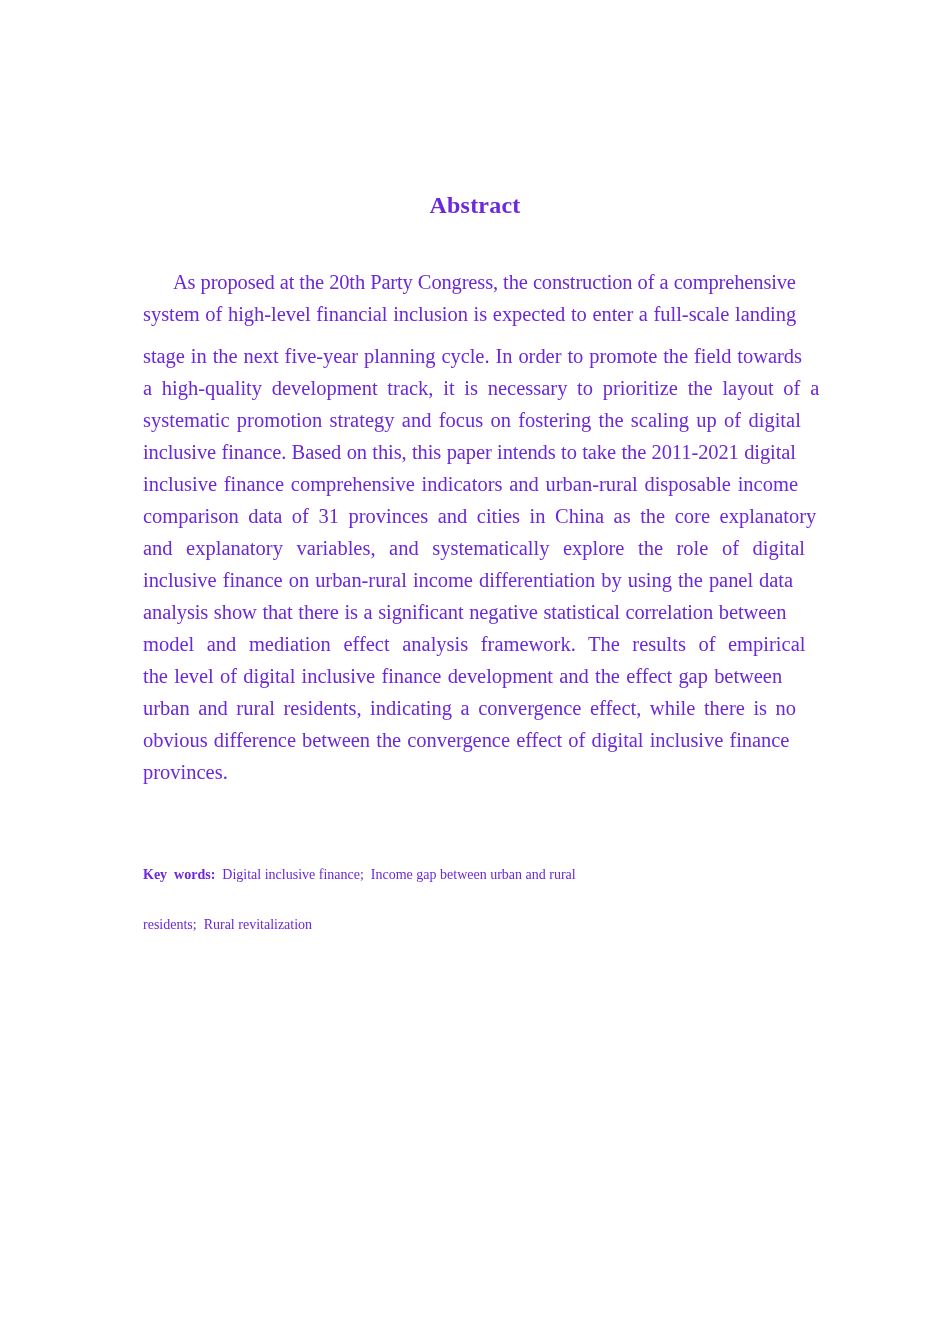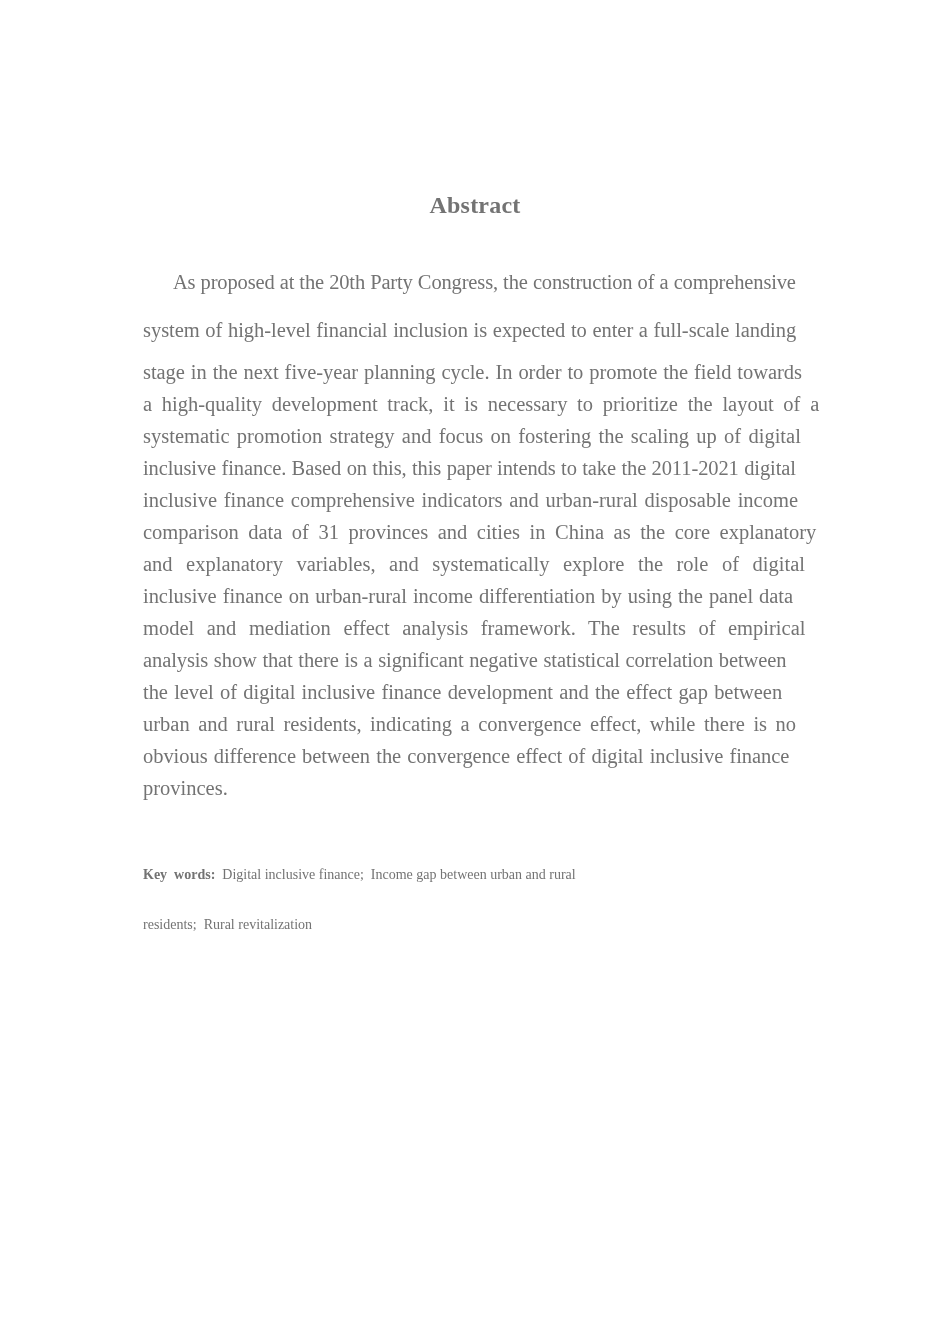--- a/index.html
+++ b/index.html
@@ -8,21 +8,21 @@
     background: #ffffff;
   }
   .page {
     position: relative;
     width: 950px;
     height: 1344px;
     background: #ffffff;
     margin: 0 auto;
     overflow: hidden;
     font-family: "Liberation Serif", "DejaVu Serif", serif;
-    color: #737373;
+    color: #6d28d9;
     -webkit-font-smoothing: antialiased;
   }
 
   
   .doc-title {
     position: absolute;
     left: 0;
     top: 176px;
     width: 950px;
     text-align: center;
@@ -40,21 +40,21 @@
   }
   .ln {
     height: 32px;
     line-height: 32px;
     font-size: 20.5px;
     white-space: pre;
     text-align: left;
   }
   
   .ln.l0  { text-indent: 0; letter-spacing: -0.15px; word-spacing: 0.2px; }
-  .ln.l1  { letter-spacing: -0.05px; word-spacing: 0.6px; margin-top: 16px; }
+  .ln.l1  { letter-spacing: -0.05px; word-spacing: 0.6px; }
   .ln.l2  { letter-spacing: -0.05px; word-spacing: 0.9px; margin-top: 10px; }
   .ln.l3  { letter-spacing: 0px; word-spacing: 4.6px; }
   .ln.l4  { letter-spacing: 0px; word-spacing: 2.2px; }
   .ln.l5  { letter-spacing: -0.1px; word-spacing: 0.4px; }
   .ln.l6  { letter-spacing: 0px; word-spacing: 1.6px; }
   .ln.l7  { letter-spacing: 0px; word-spacing: 4.4px; }
   .ln.l8  { letter-spacing: 0px; word-spacing: 8.4px; }
   .ln.l9  { letter-spacing: -0.05px; word-spacing: 1.0px; }
   .ln.l10 { letter-spacing: 0px; word-spacing: 7.4px; }
   .ln.l11 { letter-spacing: -0.1px; word-spacing: 0.6px; }
@@ -92,22 +92,22 @@
     <div class="ln l0">      As proposed at the 20th Party Congress, the construction of a comprehensive</div>
     <div class="ln l1">system of high-level financial inclusion is expected to enter a full-scale landing</div>
     <div class="ln l2">stage in the next five-year planning cycle. In order to promote the field towards</div>
     <div class="ln l3">a high-quality development track, it is necessary to prioritize the layout of a</div>
     <div class="ln l4">systematic promotion strategy and focus on fostering the scaling up of digital</div>
     <div class="ln l5">inclusive finance. Based on this, this paper intends to take the 2011-2021 digital</div>
     <div class="ln l6">inclusive finance comprehensive indicators and urban-rural disposable income</div>
     <div class="ln l7">comparison data of 31 provinces and cities in China as the core explanatory</div>
     <div class="ln l8">and explanatory variables, and systematically explore the role of digital</div>
     <div class="ln l9">inclusive finance on urban-rural income differentiation by using the panel data</div>
+    <div class="ln l11">analysis show that there is a significant negative statistical correlation between</div>
     <div class="ln l10">model and mediation effect analysis framework. The results of empirical</div>
-    <div class="ln l11">analysis show that there is a significant negative statistical correlation between</div>
     <div class="ln l12">the level of digital inclusive finance development and the effect gap between</div>
     <div class="ln l13">urban and rural residents, indicating a convergence effect, while there is no</div>
     <div class="ln l14">obvious difference between the convergence effect of digital inclusive finance</div>
     <div class="ln l16">provinces.</div>
   </div>
 
   <div class="keywords">
     <div class="kw-line"><span class="kw-label">Key  words:</span><span>  Digital inclusive finance;  Income gap between urban and rural</span></div>
     <div class="kw-line">residents;  Rural revitalization</div>
   </div>

